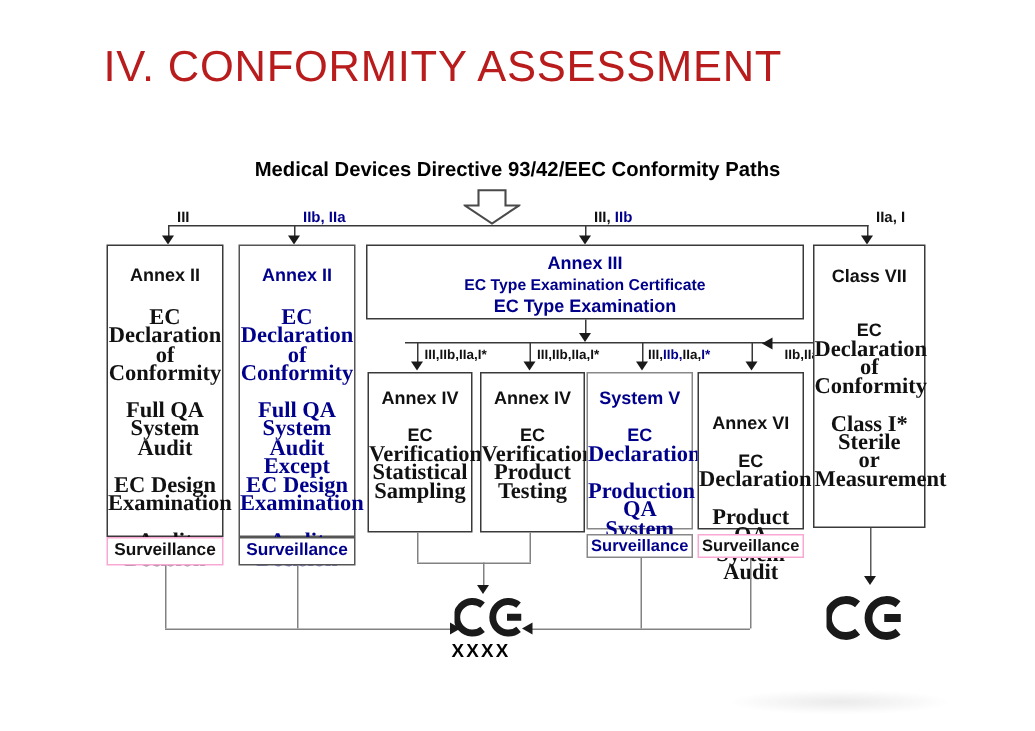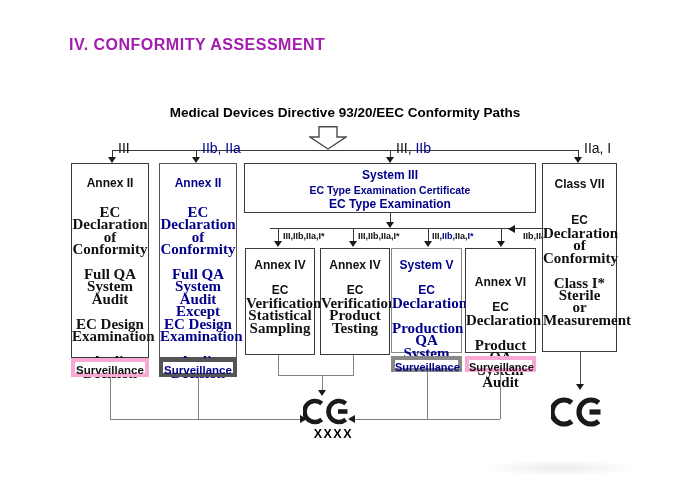--- a/index.html
+++ b/index.html
@@ -1,55 +1,55 @@
 <!DOCTYPE html>
 <html><head>
 <meta charset="utf-8">
 <style>
   html,body{margin:0;padding:0;background:#fff;}
   #canvas{position:relative;width:690px;height:487px;background:#ffffff;overflow:hidden;
           font-family:"Liberation Sans","DejaVu Sans",sans-serif;color:#111;}
   .abs{position:absolute;}
   .navy{color:#00008B;}
   
-  #page-title{left:69px;top:31px;width:520px;font-size:16px;font-weight:bold;
-              color:#a21caf;line-height:28px;letter-spacing:.5px;}
+  #page-title{left:69px;top:31px;width:520px;font-size:29px;font-weight:normal;
+              color:#b91c1c;line-height:28px;letter-spacing:.5px;}
   #subtitle{left:115px;top:105px;width:460px;text-align:center;font-size:13.5px;font-weight:bold;color:#000;}
   
   .box{position:absolute;border:1px solid #3a3a3a;background:#fff;text-align:center;font-weight:bold;box-sizing:border-box;}
   .box .title{font-size:12px;}
   .box .ec{font-size:12px;}
   .box .body{font-size:15px;line-height:12.4px;white-space:pre-line;font-family:Liberation Serif, serif;}
-  .surv{position:absolute;border:4px solid #f9a8d4;background:#fff;text-align:center;
+  .surv{position:absolute;border:1px solid #f9a8d4;background:#fff;text-align:center;
         font-weight:bold;box-sizing:border-box;}
   
   .ln{position:absolute;background:#383838;}
   .gln{position:absolute;background:#828282;}
   .tri-down{position:absolute;width:0;height:0;border-left:4px solid transparent;
             border-right:4px solid transparent;border-top:6px solid #1a1a1a;}
   .tri-left{position:absolute;width:0;height:0;border-top:4px solid transparent;
             border-bottom:4px solid transparent;border-right:7px solid #1a1a1a;}
   .tri-right{position:absolute;width:0;height:0;border-top:4px solid transparent;
              border-bottom:4px solid transparent;border-left:7px solid #1a1a1a;}
-  .blbl{position:absolute;font-size:14px;font-weight:normal;white-space:nowrap;}
+  .blbl{position:absolute;font-size:10px;font-weight:bold;white-space:nowrap;}
   .mlbl{position:absolute;font-size:9px;font-weight:bold;white-space:nowrap;}
   #watermark{left:485px;top:460px;width:150px;height:16px;opacity:.12;
              background:radial-gradient(ellipse at center,#555 0%,transparent 70%);filter:blur(1px);}
-  #xxxx{left:301px;top:427px;width:52px;text-align:right;font-size:12.5px;font-weight:bold;letter-spacing:1.5px;color:#000;}
+  #xxxx{left:301px;top:427px;width:52px;text-align:left;font-size:12.5px;font-weight:bold;letter-spacing:1.5px;color:#000;}
 </style>
 </head>
 <body>
 
 <div id="canvas">
 
   <div id="page-title" class="abs">
     <div>IV. CONFORMITY ASSESSMENT</div>
   </div>
 
-  <div id="subtitle" class="abs">Medical Devices Directive 93/20/EEC Conformity Paths</div>
+  <div id="subtitle" class="abs">Medical Devices Directive 93/42/EEC Conformity Paths</div>
 
   <svg class="abs" style="left:309px;top:126px;" width="38" height="24">
     <polygon points="10,0.8 28,0.8 28,11 37,11 19,23 1,11 10,11" fill="#ffffff" stroke="#4a4a4a" stroke-width="1.4"></polygon>
   </svg>
 
   <div class="ln" style="left:112px;top:150px;width:467px;height:1px;"></div>
   <div class="ln" style="left:112px;top:150px;width:1px;height:8px;"></div>
   <div class="tri-down" style="left:108px;top:157px;"></div>
   <div class="ln" style="left:196px;top:150px;width:1px;height:8px;"></div>
   <div class="tri-down" style="left:192px;top:157px;"></div>
@@ -91,21 +91,21 @@
 Except
 EC Design
 Examination
 
 Audit
 Decision</div>
   </div>
   <div class="surv navy" style="left:159px;top:358px;width:78px;height:19px;font-size:11.5px;line-height:17px;border-color:#555;">Surveillance</div>
 
   <div class="box navy" style="left:244px;top:163px;width:292px;height:50px;">
-    <div style="font-size:12px;margin-top:4px;">System III</div>
+    <div style="font-size:12px;margin-top:4px;">Annex III</div>
     <div style="font-size:10.5px;margin-top:2px;">EC Type Examination Certificate</div>
     <div style="font-size:12px;margin-top:1px;">EC Type Examination</div>
   </div>
 
   <div class="ln" style="left:390px;top:213px;width:1px;height:10px;"></div>
   <div class="tri-down" style="left:386px;top:222px;"></div>
   <div class="ln" style="left:270px;top:228px;width:272px;height:1px;"></div>
   <div class="tri-left" style="left:508px;top:225px;"></div>
 
   <div class="ln" style="left:278px;top:228px;width:1px;height:14px;"></div>

